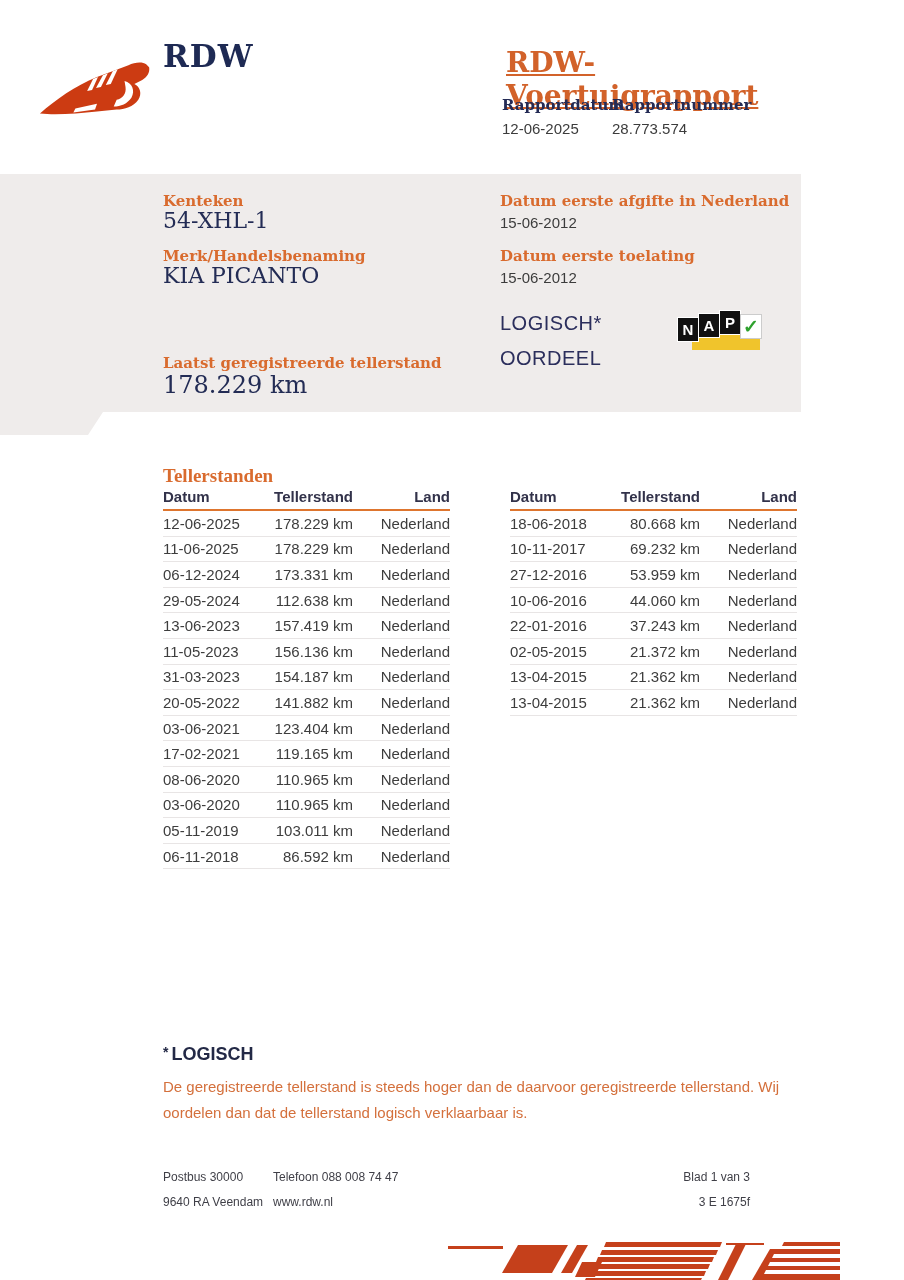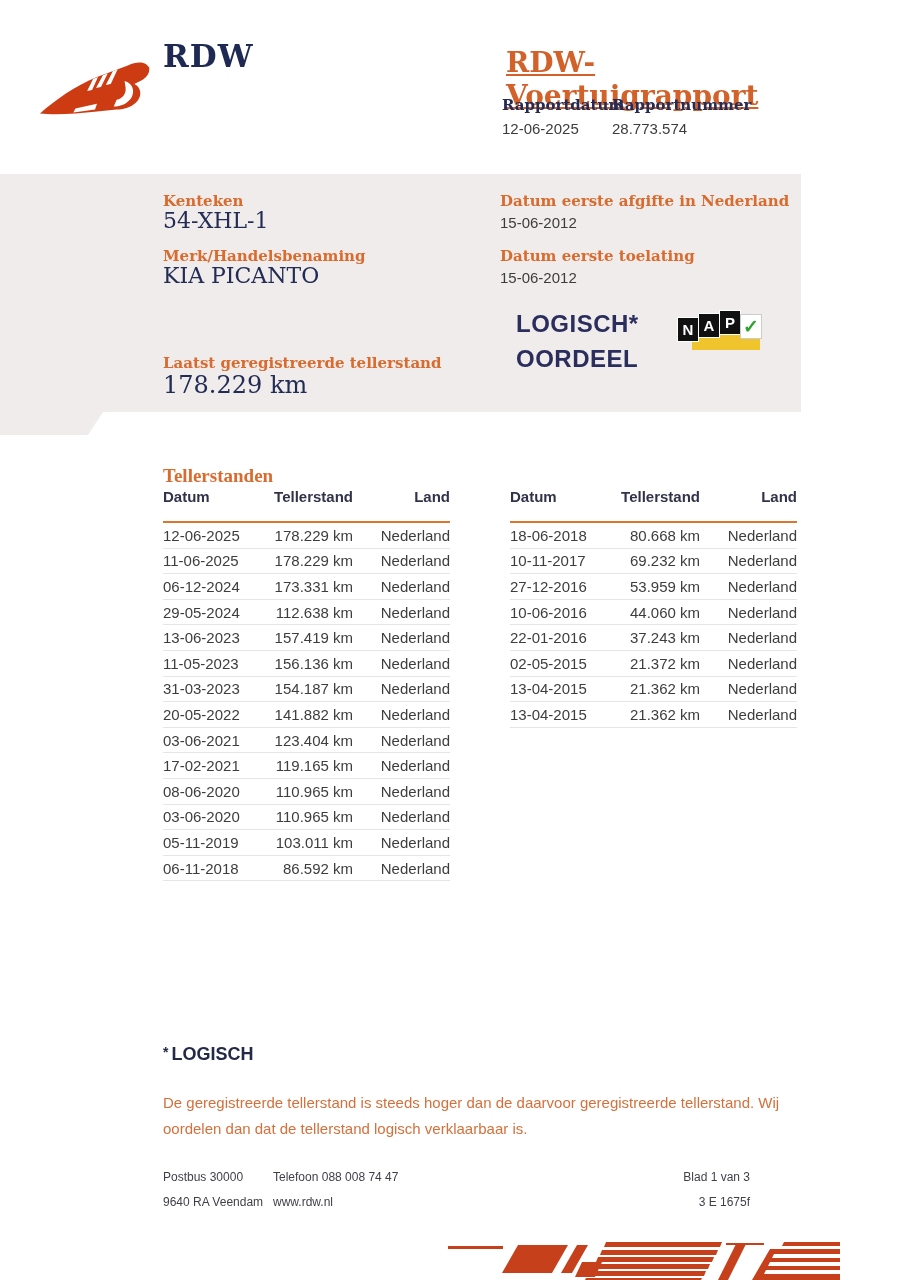--- a/index.html
+++ b/index.html
@@ -24,22 +24,22 @@
   .meta-value{margin-top:6px;font-size:15px;color:#3c3c3c;white-space:nowrap;}
 
   
   .panel{position:absolute;left:0;top:174px;width:801px;height:261px;background:#efeceb;
          clip-path:polygon(0 0,801px 0,801px 238px,103px 238px,88px 261px,0 261px);}
   .fld{position:absolute;white-space:nowrap;}
   .fld-label{font-family:"DejaVu Serif", serif;font-weight:bold;font-size:15px;color:#d96b2e;}
   .fld-big{font-family:"DejaVu Serif", serif;font-size:22px;color:#232c55;}
   .fld-mid{font-family:"DejaVu Serif", serif;font-size:24px;color:#232c55;}
   .fld-plain{font-size:15px;color:#3c3c3c;}
-  .oordeel{position:absolute;left:516px;top:132px;
-         font-weight:bold;font-size:24px;color:#2b2e5c;line-height:35px;letter-spacing:.5px;}
+  .oordeel{position:absolute;left:500px;top:132px;
+         font-weight:normal;font-size:20px;color:#2b2e5c;line-height:35px;letter-spacing:.5px;}
 
   
   .nap{position:absolute;left:676px;top:136px;width:90px;height:46px;}
   .nap-yellow{position:absolute;left:10px;top:17px;width:74px;height:23px;background:#f0c42c;}
   .nap-yellow-notch{position:absolute;left:2px;top:31px;width:14px;height:9px;background:#efeceb;}
   .nap-tile{position:absolute;width:20px;height:23px;background:#111111;color:#ffffff;
          font-weight:bold;font-size:15px;display:flex;align-items:center;justify-content:center;
          box-shadow:0 0 0 1px #ffffff;}
   .nap-n{left:2px;top:8px;}
   .nap-a{left:23px;top:4px;}
@@ -48,33 +48,33 @@
          box-shadow:0 0 0 1px #cccccc;display:flex;align-items:center;justify-content:center;
          color:#2fa12e;font-weight:bold;font-size:19px;}
 
   
   .tables{position:absolute;left:0;top:465px;width:904px;}
   .tbl-title{position:absolute;left:163px;top:0;
          font-family:Liberation Serif, serif;font-weight:bold;font-size:19px;color:#d96b2e;}
   .meter-table{position:absolute;top:23px;width:287px;}
   .meter-table.left{left:163px;}
   .meter-table.right{left:510px;}
-  .thead{display:flex;padding-bottom:16px;border-bottom:2px solid #de752e;
+  .thead{display:flex;padding-bottom:4px;border-bottom:2px solid #de752e;
          font-weight:bold;font-size:15px;color:#32324a;}
   .trow{display:flex;align-items:center;height:24.6px;border-bottom:1px solid #e8e5e5;
          font-size:15px;color:#3d3d3d;}
   .col-datum{flex:0 0 105px;text-align:left;}
   .col-teller{flex:0 0 85px;text-align:right;}
   .col-land{flex:1 1 auto;text-align:right;}
 
   
   .note{position:absolute;left:163px;top:1010px;width:672px;}
   .note-title{font-weight:bold;font-size:18px;color:#232946;margin-top:34px;}
   .note-title .ast{font-size:14px;vertical-align:3px;margin-right:3px;}
-  .note-body{margin-top:25px;font-size:15px;line-height:26px;color:#d4703c;}
+  .note-body{margin-top:9px;font-size:15px;line-height:26px;color:#d4703c;}
 
   
   .footer{position:absolute;left:163px;right:90px;top:1170px;height:50px;
          font-size:12px;color:#3f3f47;}
   .f-row{position:absolute;left:0;right:0;}
   .f-row.r1{top:0;}
   .f-row.r2{top:25px;}
   .f-a{position:absolute;left:0;}
   .f-b{position:absolute;left:110px;}
   .f-c{position:absolute;right:0;}

